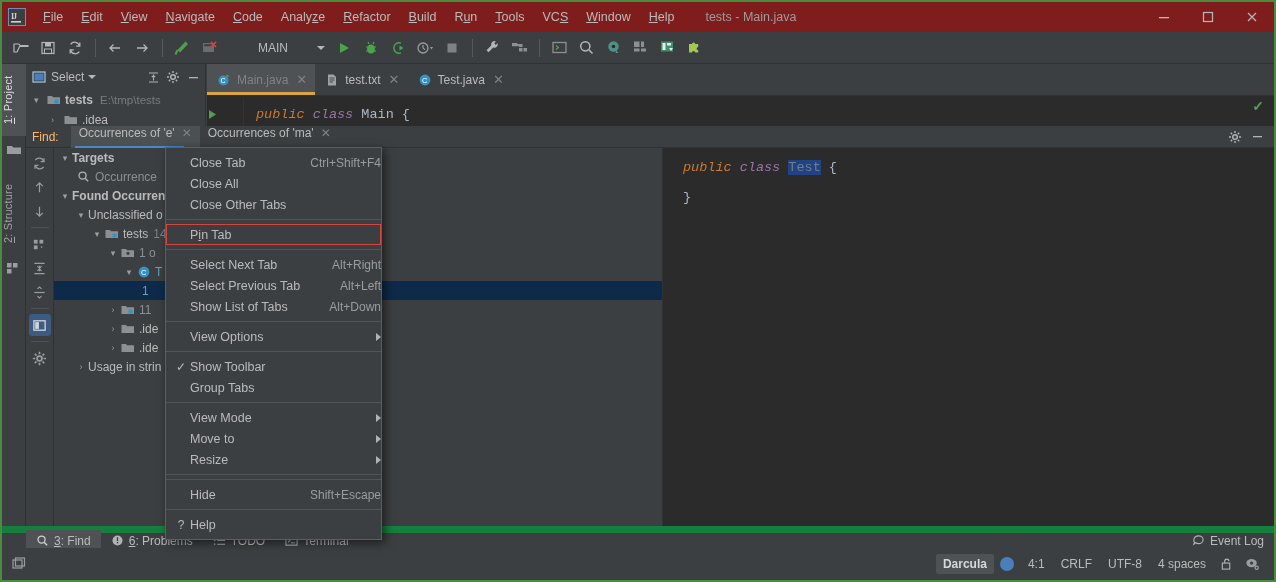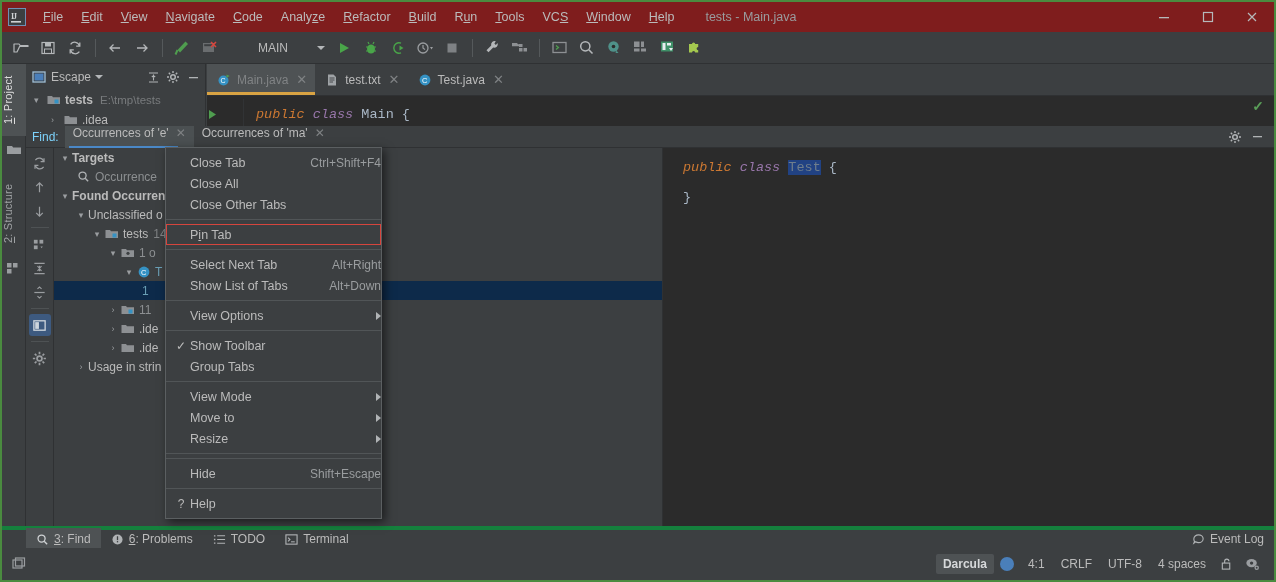--- a/index.html
+++ b/index.html
@@ -154,21 +154,21 @@
   
   .find-window {
     position: absolute; top: 124px; left: 24px; right: 0; bottom: 32px;
     background: #3c3f41;
   }
   .find-header {
     height: 22px; display: flex; align-items: center; background: #3c3f41;
     font-size: 12px; color: #bbbbbb; padding-left: 6px;
     border-bottom: 1px solid #2f3133;
   }
-  .find-label { margin-right: 6px; color: #7dd3fc; }
+  .find-label { margin-right: 12px; color: #fdba74; }
   .ftab {
     display: flex; height: 22px; padding: 0 8px;
     gap: 7px; color: #bbbbbb; position: relative;
   }
   .ftab.active { background: #4b5052; }
   .ftab.active::after {
     content: ""; position: absolute; left: 4px; right: 16px; bottom: 0;
     height: 2px; background: #4a88c7;
   }
   .ftab .x { color: #7f8284; font-size: 12px; }
@@ -230,21 +230,21 @@
     border-top: 4px solid transparent; border-bottom: 4px solid transparent;
     border-left: 5px solid #b0b3b5;
   }
   .cm-item.hl-red { outline: 1px solid #d6453d; outline-offset: -1px; }
   .cm-sep { height: 1px; background: #515557; margin: 4px 0; }
 
   
   .bottom-tabs {
     position: absolute; left: 0; right: 0; bottom: 32px; height: 22px;
     background: #3c3f41; display: flex; align-items: center; padding-left: 24px;
-    border-top: 4px solid #15803d;
+    border-top: 7px solid #15803d;
   }
   .btab {
     display: flex; align-items: center; gap: 5px; height: 22px;
     padding: 0 10px; font-size: 12px; color: #bbbbbb;
   }
   .btab.active { background: #4e5254; }
   .btab .mn { text-decoration: underline; }
   .bt-right { margin-left: auto; display: flex; align-items: center; padding-right: 10px; gap: 5px;
     font-size: 12px; color: #bbbbbb; }
 
@@ -472,21 +472,21 @@
   </div>
 
   <div class="project-pane">
     <div class="pp-header">
       <span>
         <svg width="14" height="14" viewBox="0 0 14 14">
             <rect x="1" y="2" width="12" height="10" fill="none" stroke="#9fbfd8" stroke-width="1.3"></rect>
             <rect x="2.5" y="3.5" width="9" height="7" fill="#4a7fba"></rect>
           </svg>
       </span>
-      <span class="title">Escape</span>
+      <span class="title">Select</span>
       <span class="caret-dn"></span>
       <span class="pp-icons">
         <span class="pp-ic">
           <svg width="13" height="13" viewBox="0 0 13 13">
               <path d="M2 2h9M2 11h9" stroke="#b0b3b5" stroke-width="1.2"></path>
               <path d="M6.5 3.5v2.5M4.8 5l1.7 1.4L8.2 5" stroke="#b0b3b5" stroke-width="1.1" fill="none"></path>
               <path d="M6.5 9.5V7" stroke="#b0b3b5" stroke-width="1.1"></path>
             </svg>
         </span>
         <span class="pp-ic">
@@ -773,20 +773,25 @@
     <div class="cm-sep"></div>
     <div class="cm-item hl-red">
       <span class="chkcol"></span>
       <span class="lbl">P<span class="mn">i</span>n Tab</span>
     </div>
     <div class="cm-sep"></div>
     <div class="cm-item">
       <span class="chkcol"></span>
       <span class="lbl">Select Next Tab</span>
       <span class="accel">Alt+Right</span>
+    </div>
+    <div class="cm-item">
+      <span class="chkcol"></span>
+      <span class="lbl">Select Previous Tab</span>
+      <span class="accel">Alt+Left</span>
     </div>
     <div class="cm-item">
       <span class="chkcol"></span>
       <span class="lbl">Show List of Tabs</span>
       <span class="accel">Alt+Down</span>
     </div>
     <div class="cm-sep"></div>
     <div class="cm-item">
       <span class="chkcol"></span>
       <span class="lbl">View Options</span>

